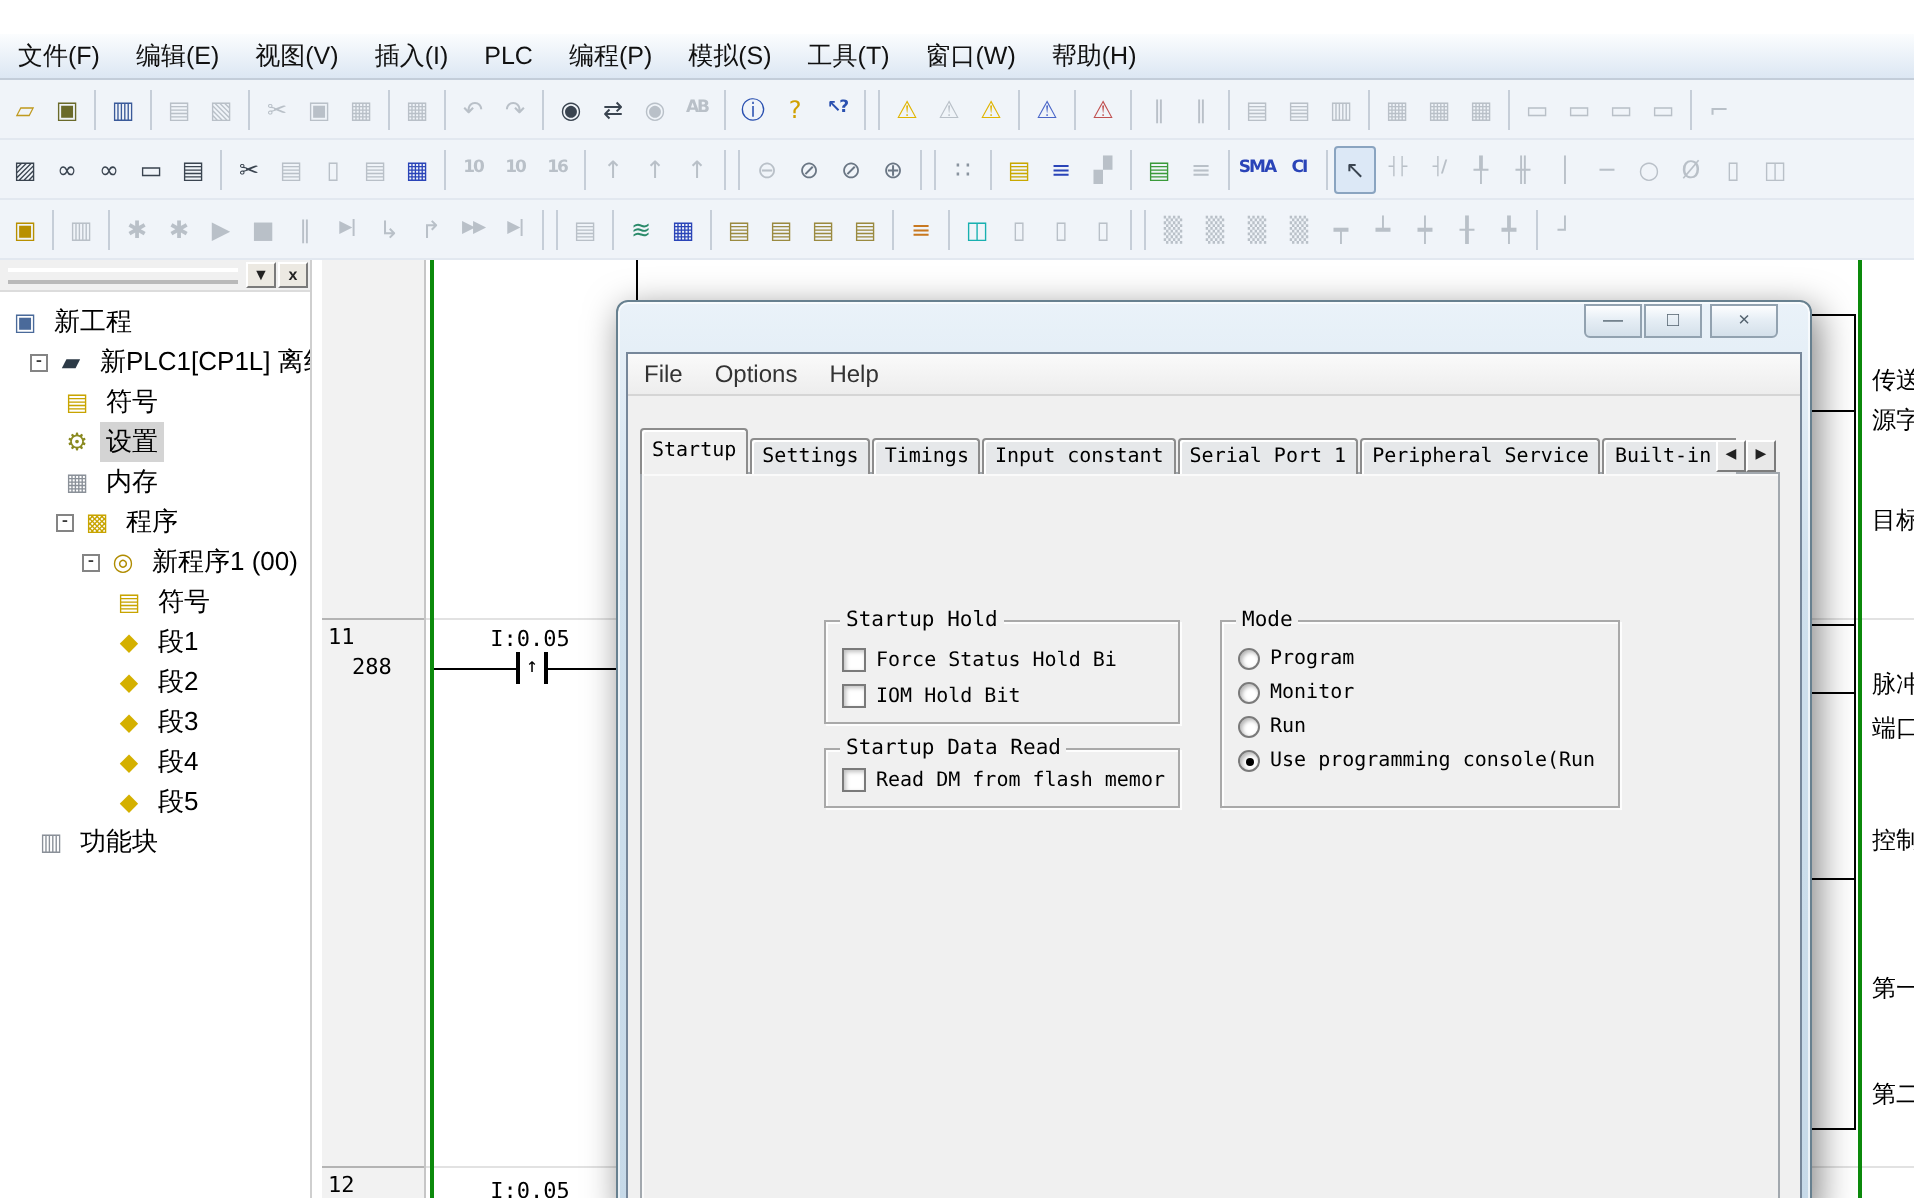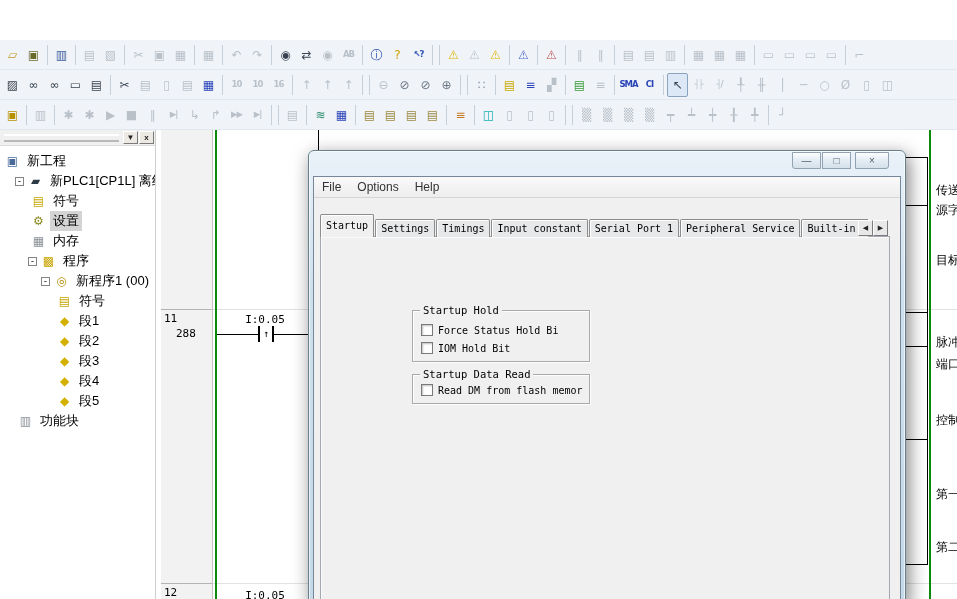--- a/index.html
+++ b/index.html
@@ -112,20 +112,32 @@
   .radio.on::after { content:""; position:absolute; left:2.5px; top:2.5px; width:4px; height:4px;
     background:#000; border-radius:50%; }
   .clabel { font-family:"DejaVu Sans Mono",monospace; font-size:10px; color:#000; white-space:nowrap; }
 </style>
 </head>
 <body>
 
 <div class="screen">
 
 
+  <div class="menubar" id="menubar">
+      <div class="menu-item">文件(F)</div>
+      <div class="menu-item">编辑(E)</div>
+      <div class="menu-item">视图(V)</div>
+      <div class="menu-item">插入(I)</div>
+      <div class="menu-item">PLC</div>
+      <div class="menu-item">编程(P)</div>
+      <div class="menu-item">模拟(S)</div>
+      <div class="menu-item">工具(T)</div>
+      <div class="menu-item">窗口(W)</div>
+      <div class="menu-item">帮助(H)</div>
+    </div>
 
   <div class="tbar" id="row1" style="top:40px">
       <div class="tbtn">
         <span class="g" style="color: rgb(192, 154, 32);">▱</span>
       </div>
       <div class="tbtn">
         <span class="g" style="color: rgb(106, 106, 42);">▣</span>
       </div>
       <div class="tsep"></div>
       <div class="tbtn">
@@ -665,18 +677,39 @@
           <div class="groupbox" style="left:91px; top:137px; width:178px; height:30px; padding-top:9px">
             <span class="gtitle">Startup Data Read</span>
             <div id="grp-data-read">
                 <div class="crow">
                   <span class="check"></span>
                   <span class="clabel">Read DM from flash memor</span>
                 </div>
               </div>
           </div>
 
+          <div class="groupbox" style="left:289px; top:73px; width:200px; height:94px">
+            <span class="gtitle">Mode</span>
+            <div id="grp-mode">
+                <div class="crow">
+                  <span class="radio"></span>
+                  <span class="clabel">Program</span>
+                </div>
+                <div class="crow">
+                  <span class="radio"></span>
+                  <span class="clabel">Monitor</span>
+                </div>
+                <div class="crow">
+                  <span class="radio"></span>
+                  <span class="clabel">Run</span>
+                </div>
+                <div class="crow">
+                  <span class="radio on"></span>
+                  <span class="clabel">Use programming console(Run</span>
+                </div>
+              </div>
+          </div>
         </div>
       </div>
     </div>
   </div>
 
 </div>
 
 </body></html>

